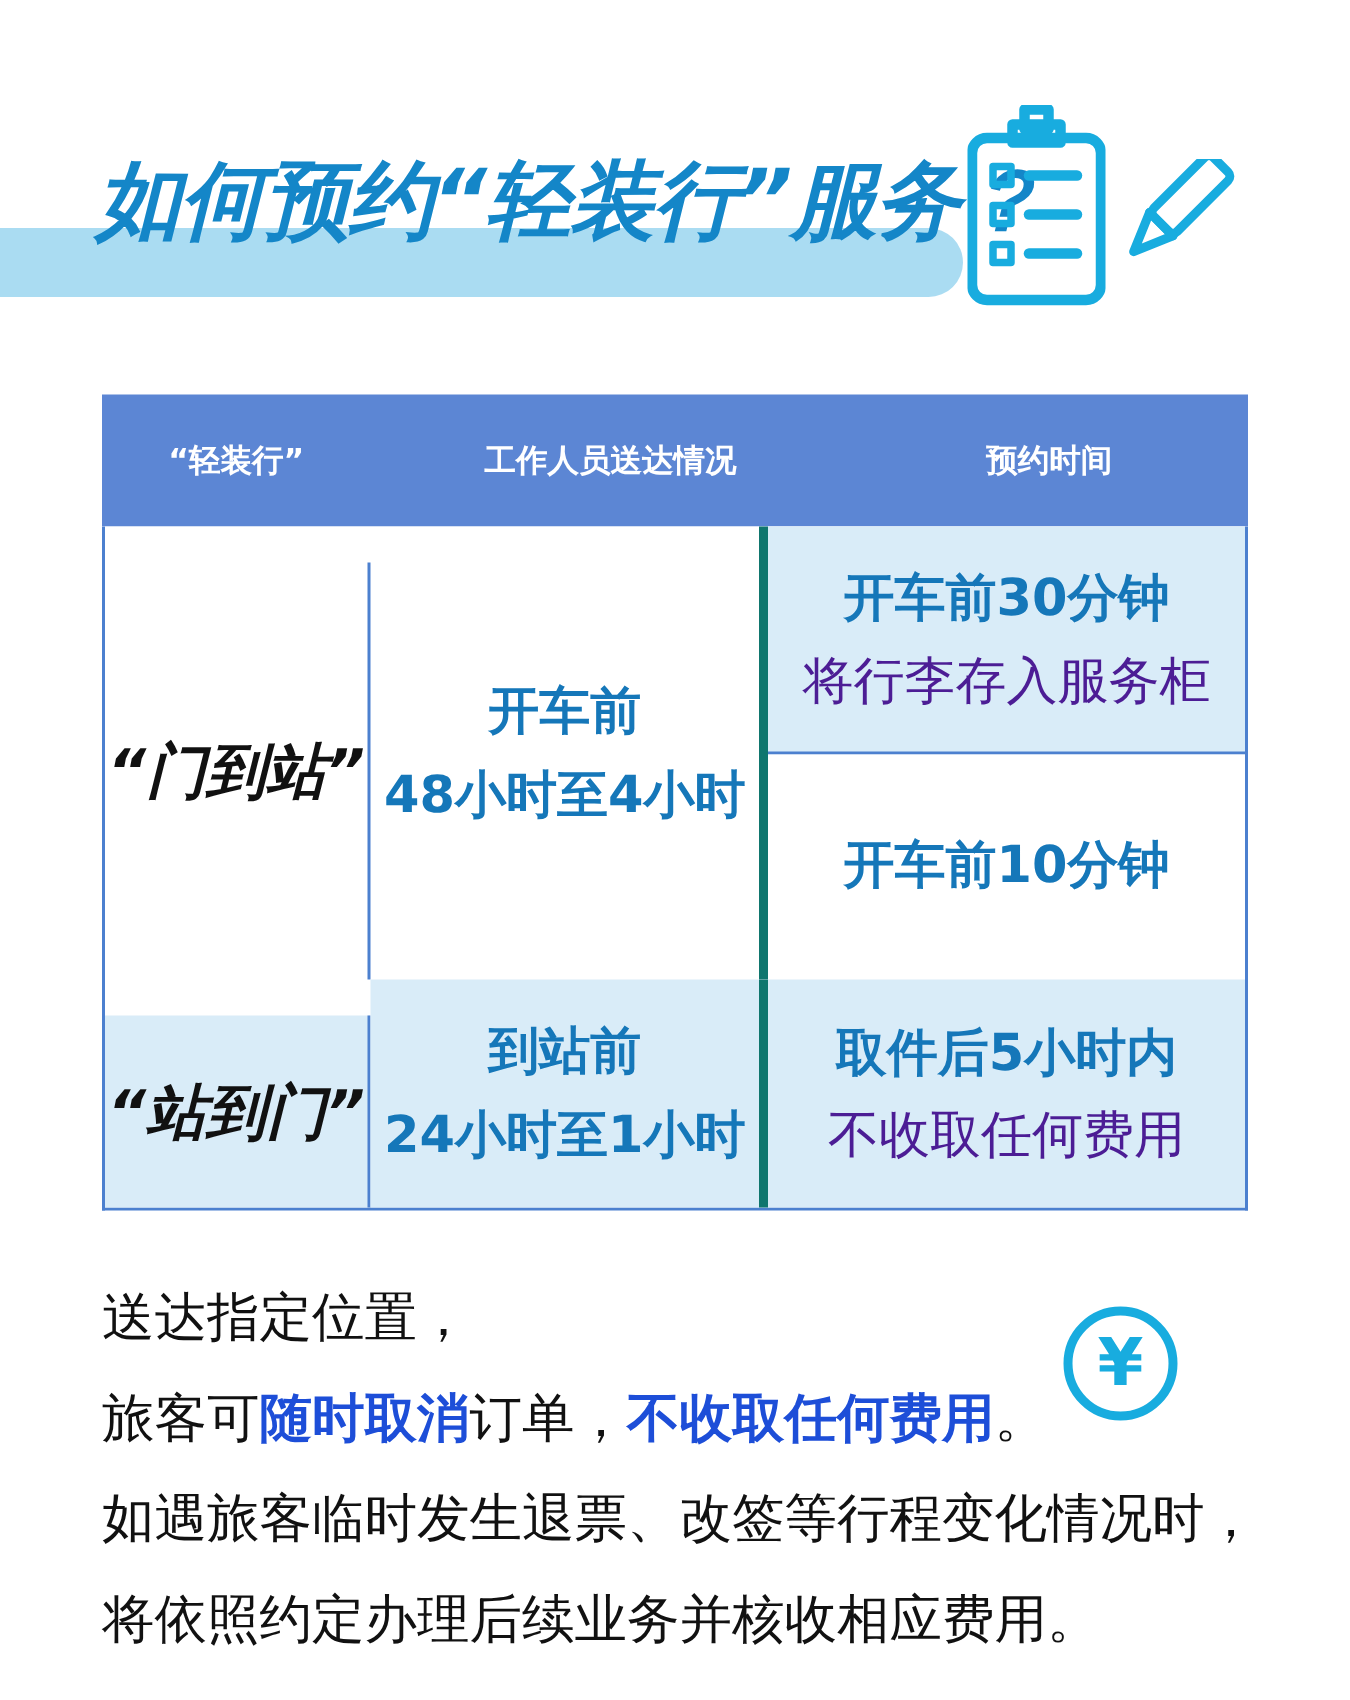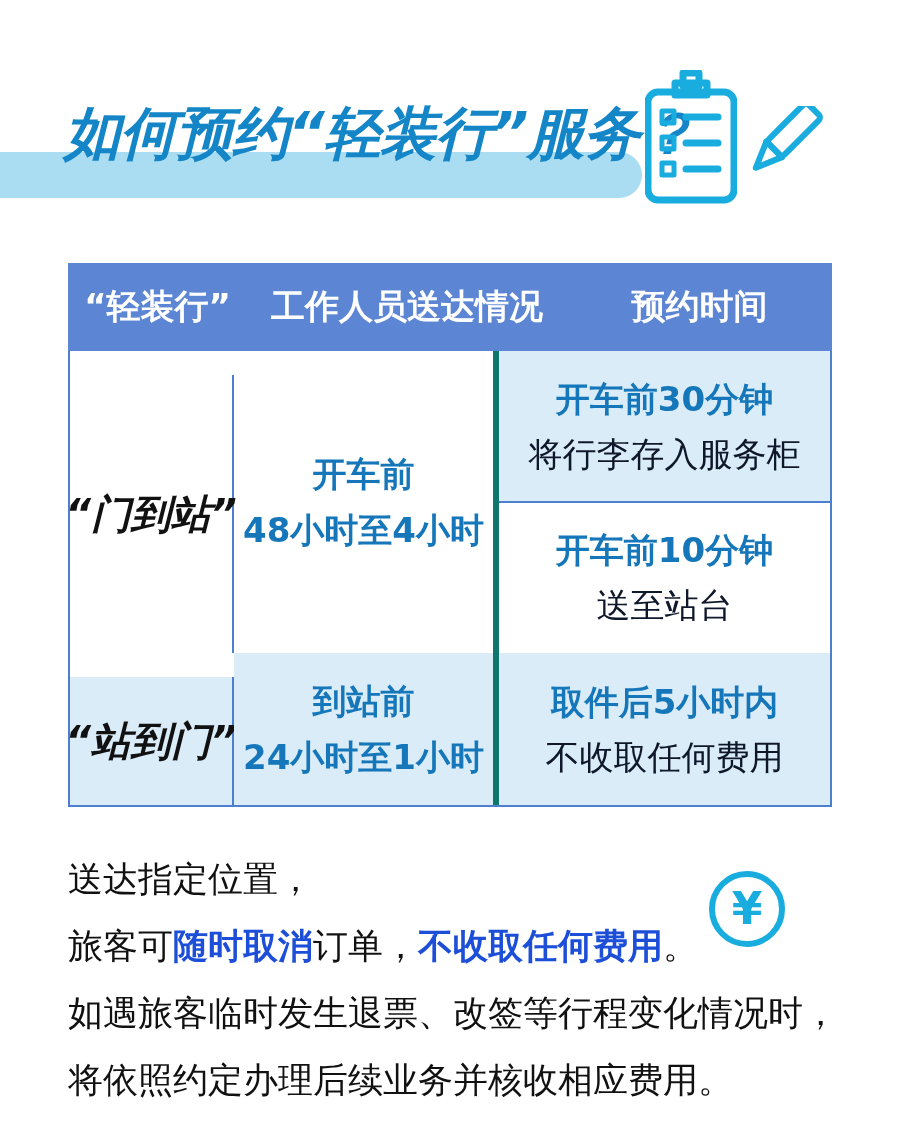--- a/index.html
+++ b/index.html
@@ -16,35 +16,35 @@
     position:absolute;left:64px;top:96px;margin:0;
     font-size:57px;font-weight:bold;font-style:italic;
     color:#1486c8;letter-spacing:-1px;white-space:nowrap;z-index:2;
   }
   .clipboard-icon{position:absolute;left:645px;top:70px;z-index:2;}
   .pen-icon{position:absolute;left:748px;top:106px;z-index:2;}
   
   .svc-table{position:absolute;left:68px;top:263px;width:764px;z-index:1;}
   .thead{
     display:flex;height:88px;background:#5c86d4;color:#ffffff;
-    font-weight:bold;font-size:34px;align-items:center;
+    font-weight:bold;font-size:21px;align-items:center;
   }
   .thead .th{text-align:center;}
   .th1{width:179px;} .th2{width:265px;} .th3{flex:1;}
   .tbody{border:2px solid #4c80cf;border-top:none;background:#ffffff;}
   .trow{display:flex;}
   .row1{height:302px;}
   .row2{height:152px;}
   .cell{box-sizing:border-box;display:flex;flex-direction:column;justify-content:center;align-items:center;text-align:center;}
-  .c1{width:164px;border-right:2px solid #4c80cf;margin-top:24px;}
+  .c1{width:177px;border-right:2px solid #4c80cf;margin-top:24px;}
   .c2{width:265px;border-right:6px solid #0f766e;}
   .c3{flex:1;padding:0;display:flex;flex-direction:column;justify-content:stretch;align-items:stretch;}
   .service-label{font-size:40px;font-weight:bold;font-style:italic;color:#111111;white-space:nowrap;}
   .blue-line{font-size:34px;font-weight:bold;color:#1577b9;line-height:56px;white-space:nowrap;}
-  .black-line{font-size:34px;color:#0f172a;line-height:54px;white-space:nowrap;}
+  .black-line{font-size:34px;color:#4c1d95;line-height:54px;white-space:nowrap;}
   .subcell{box-sizing:border-box;display:flex;flex-direction:column;justify-content:center;align-items:center;}
   .sub1{height:152px;border-bottom:2px solid #4c80cf;background:#d9ecf8;}
   .sub2{height:148px;background:#ffffff;}
   .row2 .cell{background:#d9ecf8;}
   
   .watermark{
     position:absolute;left:248px;top:468px;z-index:0;
     font-size:96px;font-weight:bold;letter-spacing:8px;white-space:nowrap;
     color:transparent;-webkit-text-stroke:3px rgba(110,175,230,0.20);
     pointer-events:none;
@@ -107,21 +107,20 @@
           <div class="blue-line">开车前</div>
           <div class="blue-line">48小时至4小时</div>
         </div>
         <div class="c3">
           <div class="subcell sub1">
             <div class="blue-line">开车前30分钟</div>
             <div class="black-line">将行李存入服务柜</div>
           </div>
           <div class="subcell sub2">
             <div class="blue-line">开车前10分钟</div>
-            <div class="black-line">送至站台</div>
           </div>
         </div>
       </div>
 
       <div class="trow row2">
         <div class="cell c1">
           <div class="service-label">“站到门”</div>
         </div>
         <div class="cell c2">
           <div class="blue-line">到站前</div>

